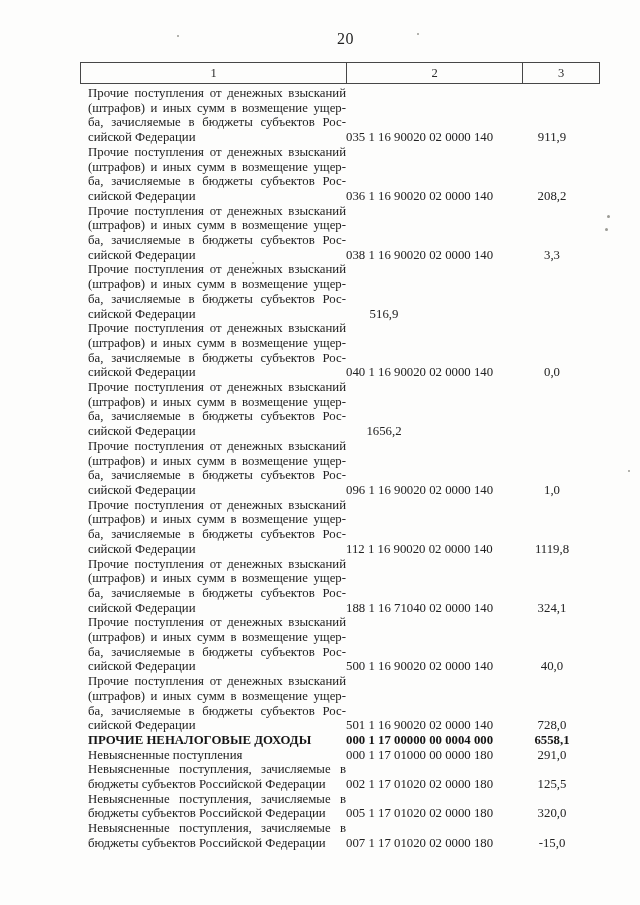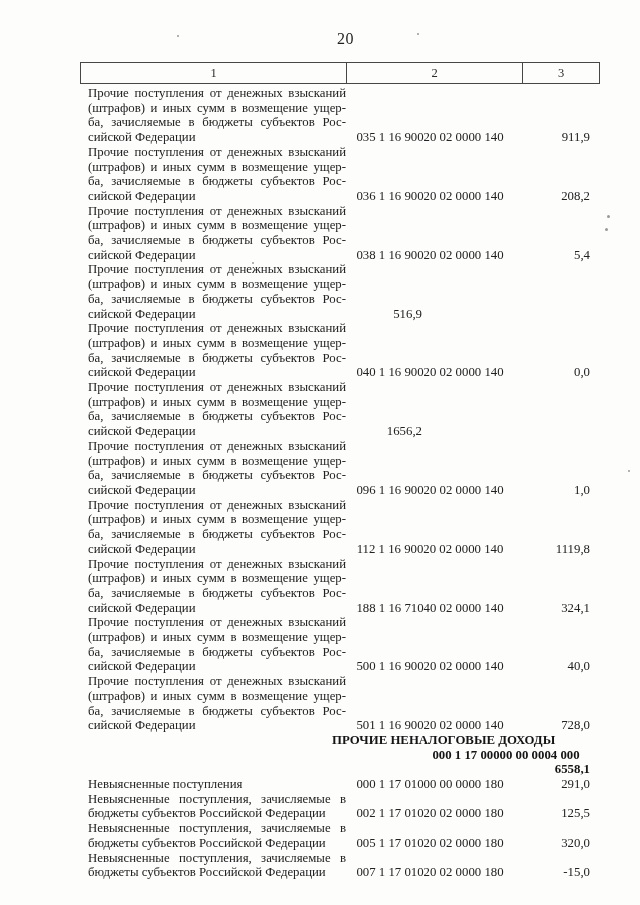--- a/index.html
+++ b/index.html
@@ -24,28 +24,28 @@
   .th2{width:175px;border-right:1.4px solid #474747;}
   .th3{flex:1;}
   
   .tbody{
     position:absolute;left:88px;top:86px;width:502px;
   }
   .row{
     display:flex;align-items:flex-end;
     font-size:12.8px;line-height:14.7px;color:#222;
   }
-  .row.bold{font-weight:700;color:#151515;flex-direction:column;}
+  .row.bold{font-weight:700;color:#151515;}
   .c1{width:258px;}
   .c1 .line{white-space:nowrap;}
   .c1 .line.just{
     white-space:normal;text-align:justify;text-align-last:justify;
   }
-  .c2{width:168px;text-align:center;white-space:nowrap;}
-  .c3{width:76px;text-align:right;white-space:nowrap;}
+  .c2{width:168px;text-align:left;white-space:nowrap;}
+  .c3{width:76px;text-align:center;white-space:nowrap;}
   
   .speck{position:absolute;background:#9a9a94;border-radius:50%;}
 </style>
 </head>
 <body>
 
 <div class="pagenum">20</div>
 
 <div class="thead">
   <div class="th th1">1</div>
@@ -75,21 +75,21 @@
       <div class="c3">208,2</div>
     </div>
     <div class="row">
       <div class="c1">
         <div class="line just">Прочие поступления от денежных взысканий</div>
         <div class="line just">(штрафов) и иных сумм в возмещение ущер-</div>
         <div class="line just">ба, зачисляемые в бюджеты субъектов Рос-</div>
         <div class="line">сийской Федерации</div>
       </div>
       <div class="c2">038 1 16 90020 02 0000 140</div>
-      <div class="c3">5,4</div>
+      <div class="c3">3,3</div>
     </div>
     <div class="row">
       <div class="c1">
         <div class="line just">Прочие поступления от денежных взысканий</div>
         <div class="line just">(штрафов) и иных сумм в возмещение ущер-</div>
         <div class="line just">ба, зачисляемые в бюджеты субъектов Рос-</div>
         <div class="line">сийской Федерации</div>
       </div>
       <div class="c3">516,9</div>
     </div>

